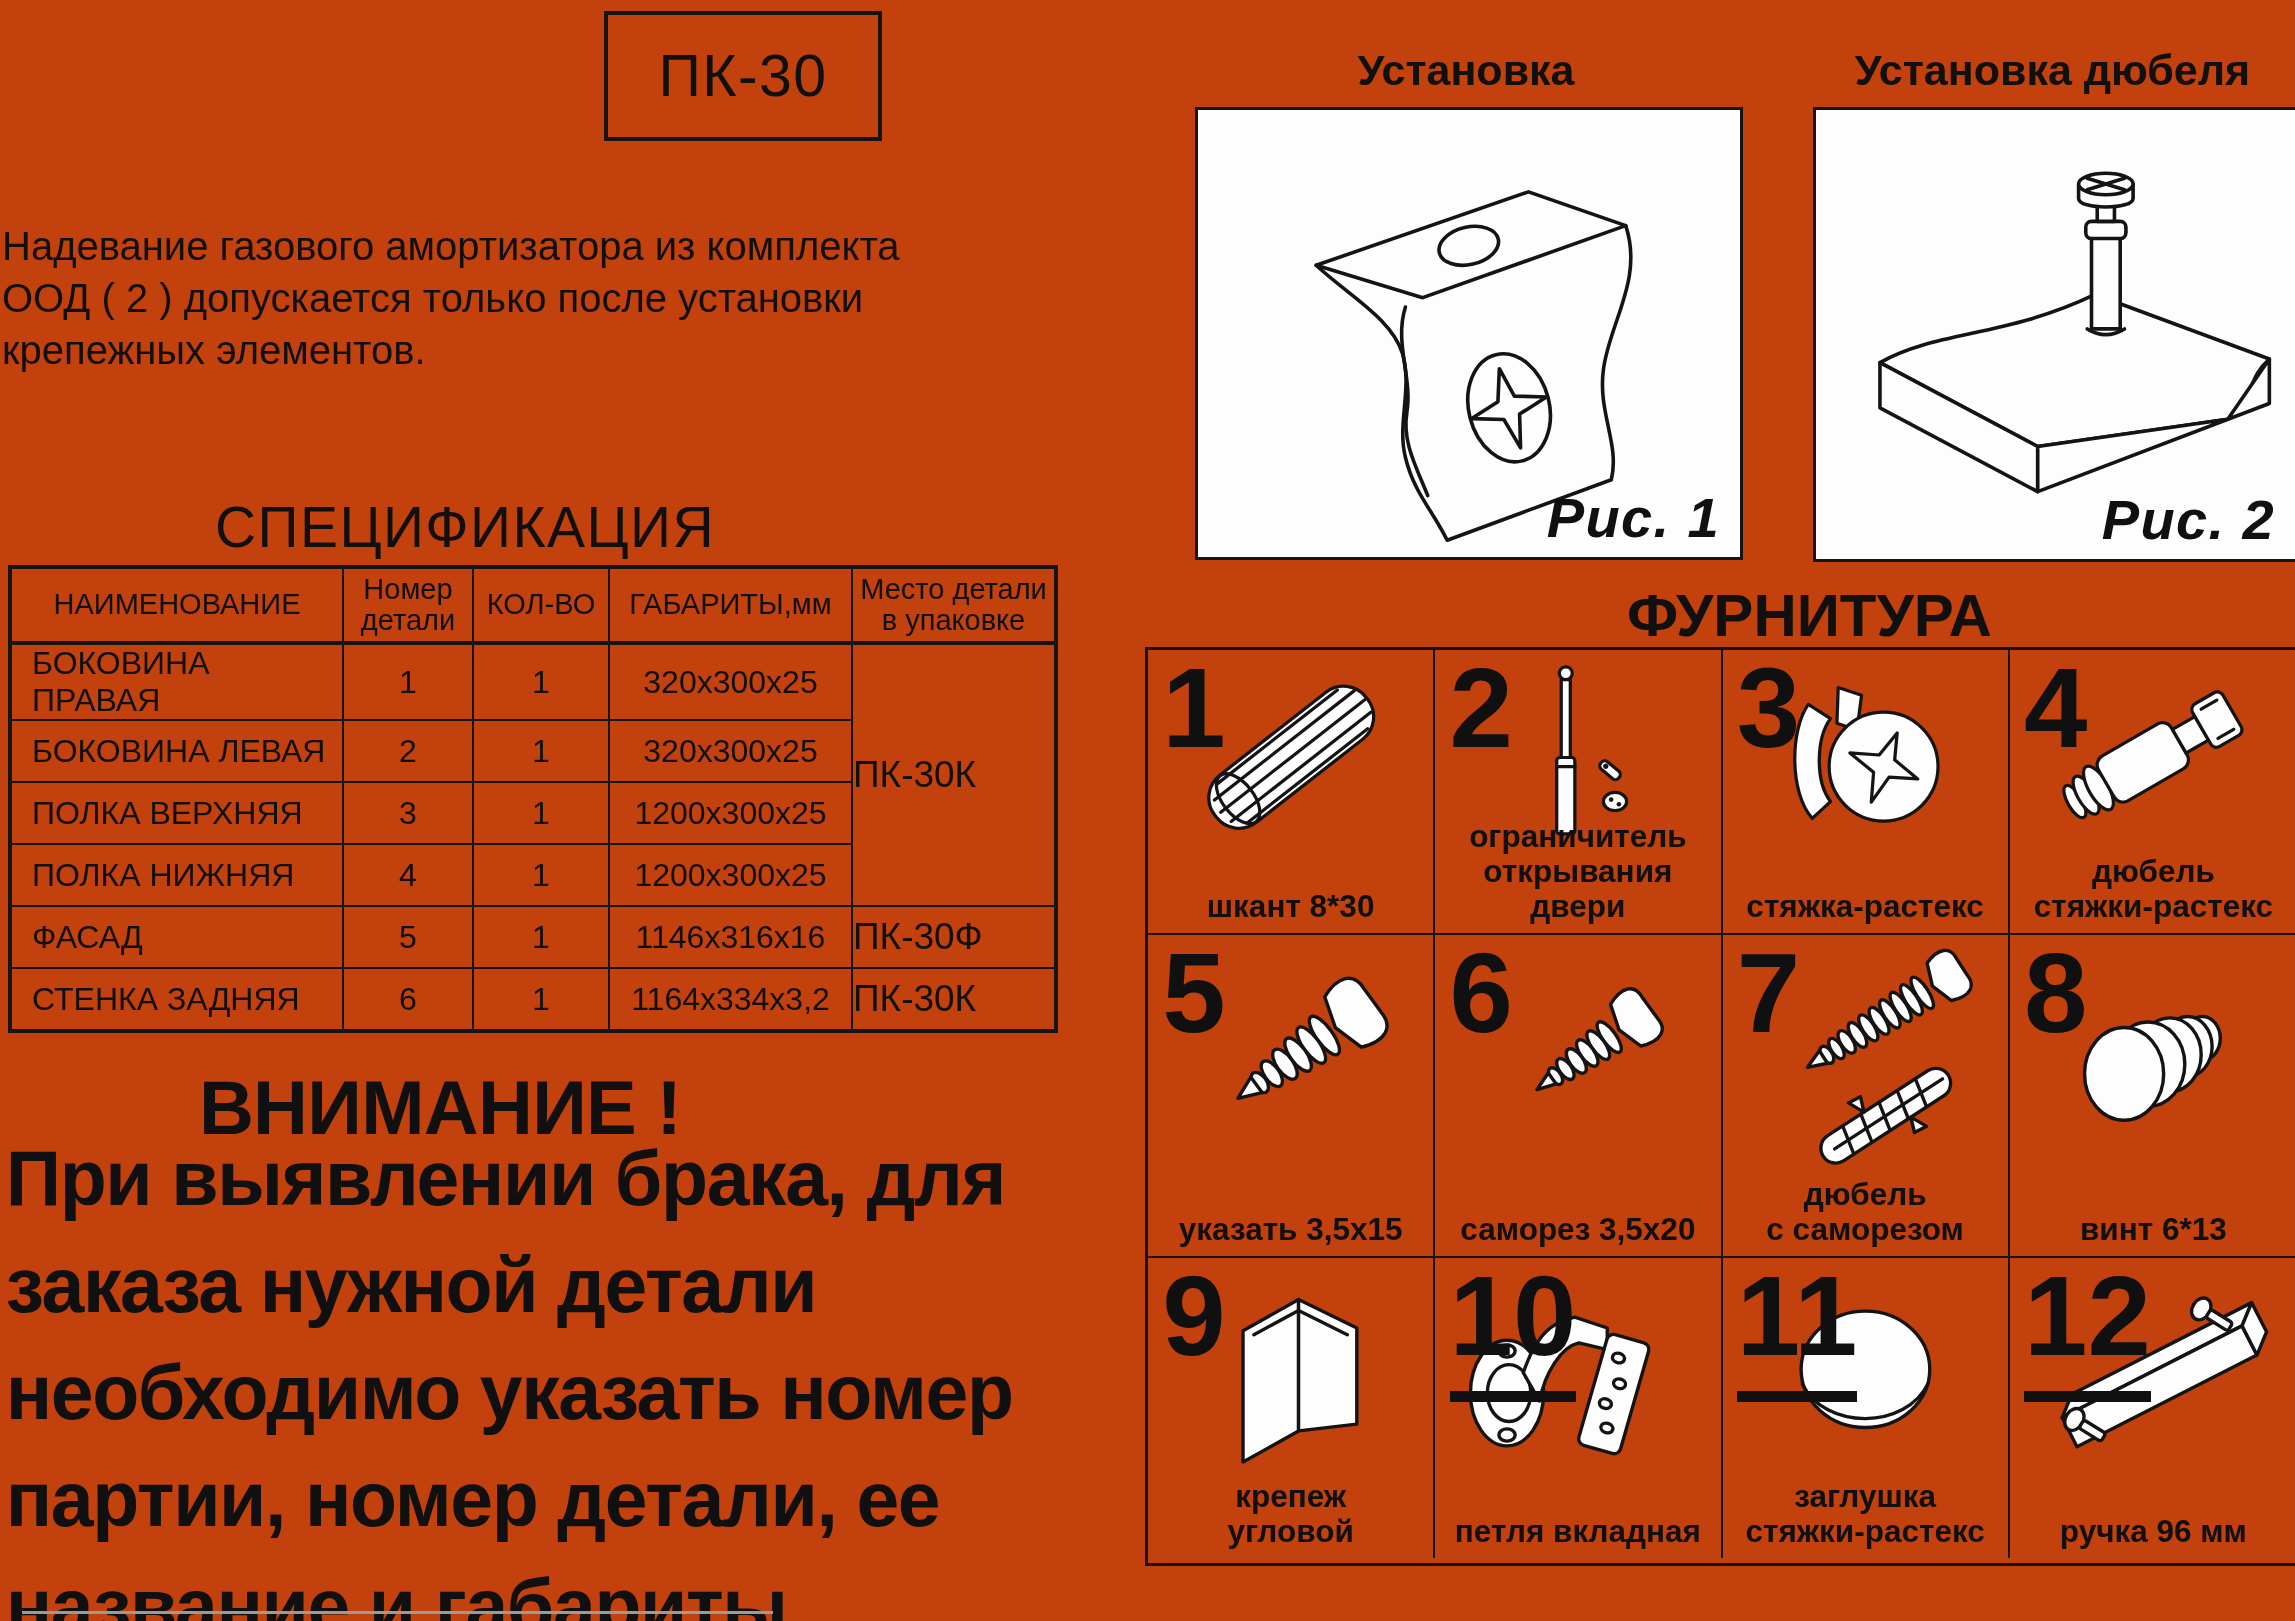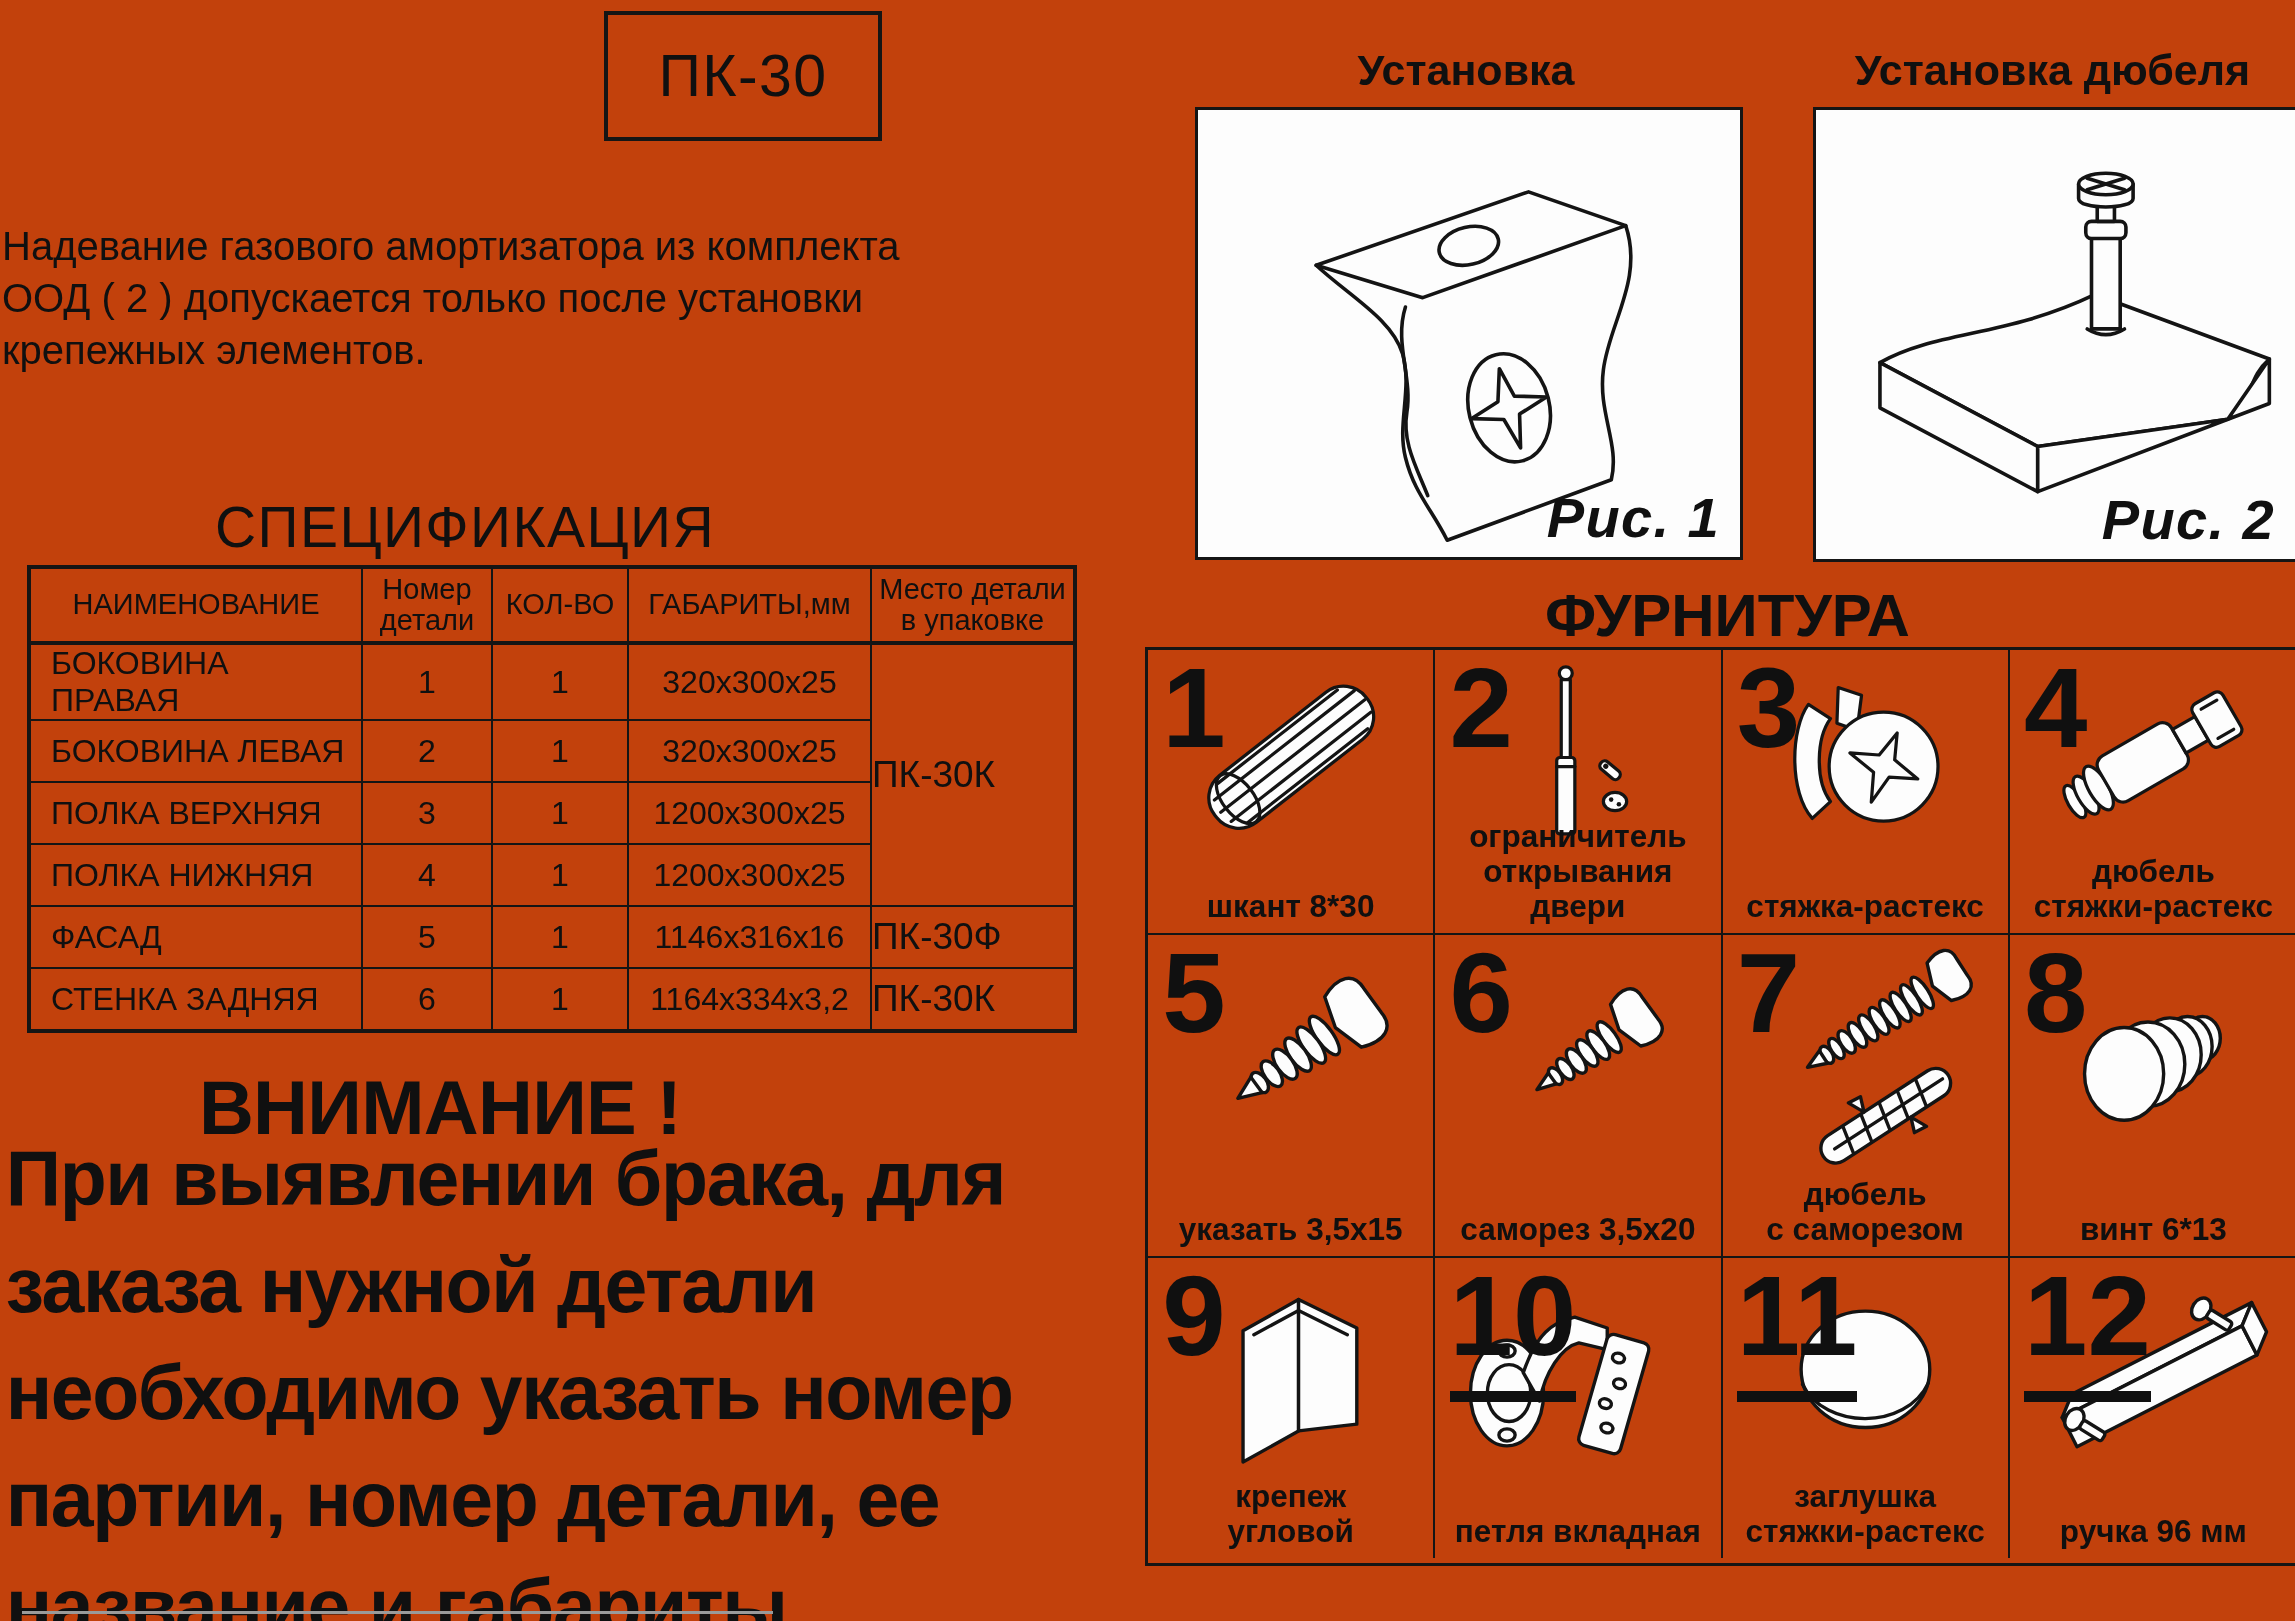--- a/index.html
+++ b/index.html
@@ -7,21 +7,21 @@
         font-family:"Liberation Sans", sans-serif;color:#101010;}
   .abs{position:absolute;}
 
   
   #code-box{left:604px;top:10.7px;width:270px;height:122px;border:4.3px solid #151515;
             display:flex;align-items:center;justify-content:center;font-size:59px;letter-spacing:1.4px;}
   #note{left:2px;top:174px;width:1016px;font-size:40px;line-height:52px;white-space:pre-line;letter-spacing:0px;margin-top:46px;}
 
   
   #spec-title{left:43px;top:494px;width:844px;text-align:center;font-size:57px;letter-spacing:1.4px;}
-  #spec-table{left:27px;top:565px;border-collapse:collapse;border:4.3px solid #151515;table-layout:fixed;padding-left:48px;}
+  #spec-table{left:8px;top:565px;border-collapse:collapse;border:4.3px solid #151515;table-layout:fixed;padding-left:48px;}
   #spec-table th,#spec-table td{border:2.9px solid #151515;padding:0;}
   #spec-table thead th{height:72px;font-weight:400;font-size:29px;line-height:31.5px;white-space:pre-line;border-bottom:4.3px solid #151515;}
   #spec-table td{height:60px;font-size:32px;}
   #spec-table td.c-name{text-align:left;padding-left:20px;}
   #spec-table td.c-mid{text-align:center;}
   #spec-table td.c-pack{text-align:left;font-size:37px;}
   .w-name{width:333px;} .w-no{width:130px;} .w-qty{width:136px;} .w-dim{width:243px;} .w-pack{width:204px;}
 
   
   #warn-title{left:0px;top:1064px;width:880px;text-align:center;font-size:76px;font-weight:bold;letter-spacing:-0.7px;}
@@ -33,21 +33,21 @@
   .fig-title{text-align:center;font-size:43px;line-height:46px;font-weight:bold;white-space:pre-line;margin-top:36px;}
   #fig1-title{left:1195px;top:11.4px;width:542px;}
   #fig2-title{left:1813px;top:11.4px;width:479px;}
   .fig-box{border:3.6px solid #151515;background:#fdfdfd;}
   #fig1-box{left:1195px;top:107px;width:542px;height:447px;}
   #fig2-box{left:1813px;top:107px;width:479px;height:449px;}
   .fig-box svg{position:absolute;inset:2.9px;width:calc(100% - 5.7px);height:calc(100% - 5.7px);}
   .fig-caption{position:absolute;right:20px;bottom:7.2px;font-size:56px;font-weight:bold;letter-spacing:1.4px;font-style:italic;}
 
   
-  #hw-title{left:1545px;top:581px;width:529px;text-align:left;font-size:60px;font-weight:bold;}
+  #hw-title{left:1545px;top:581px;width:529px;text-align:center;font-size:60px;font-weight:bold;}
   #hw-grid{left:1145px;top:647px;width:1149px;height:913px;border:3.6px solid #151515;
            display:grid;grid-template-columns:1fr 1fr 1fr 1fr;grid-template-rows:285px 323px 300px;}
   .cell{position:relative;border-right:2.9px solid #151515;border-bottom:2.9px solid #151515;overflow:hidden;}
   .cell:nth-child(4n){border-right:none;}
   .cell:nth-child(n+9){border-bottom:none;}
   .num{position:absolute;top:4.3px;left:14.3px;font-size:114px;line-height:0.95;font-weight:bold;z-index:2;}
   .num span{display:inline-block;}
   .num.u span{border-bottom:11.4px solid #101010;padding-bottom:20px;}
   .lbl{position:absolute;left:2.9px;right:2.9px;bottom:8.6px;text-align:center;font-size:31.5px;line-height:35px;
        font-weight:bold;white-space:pre-line;z-index:2;}

